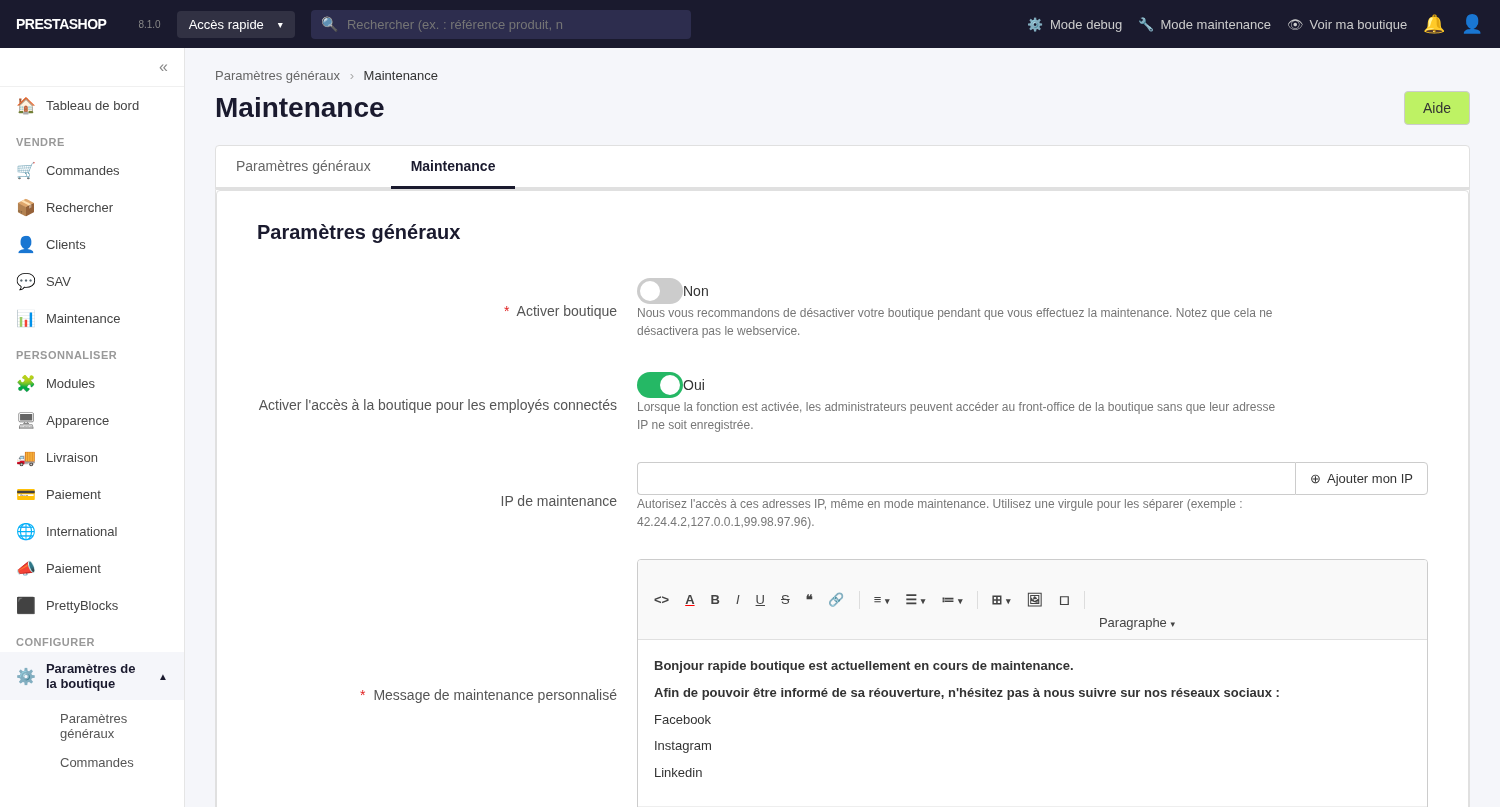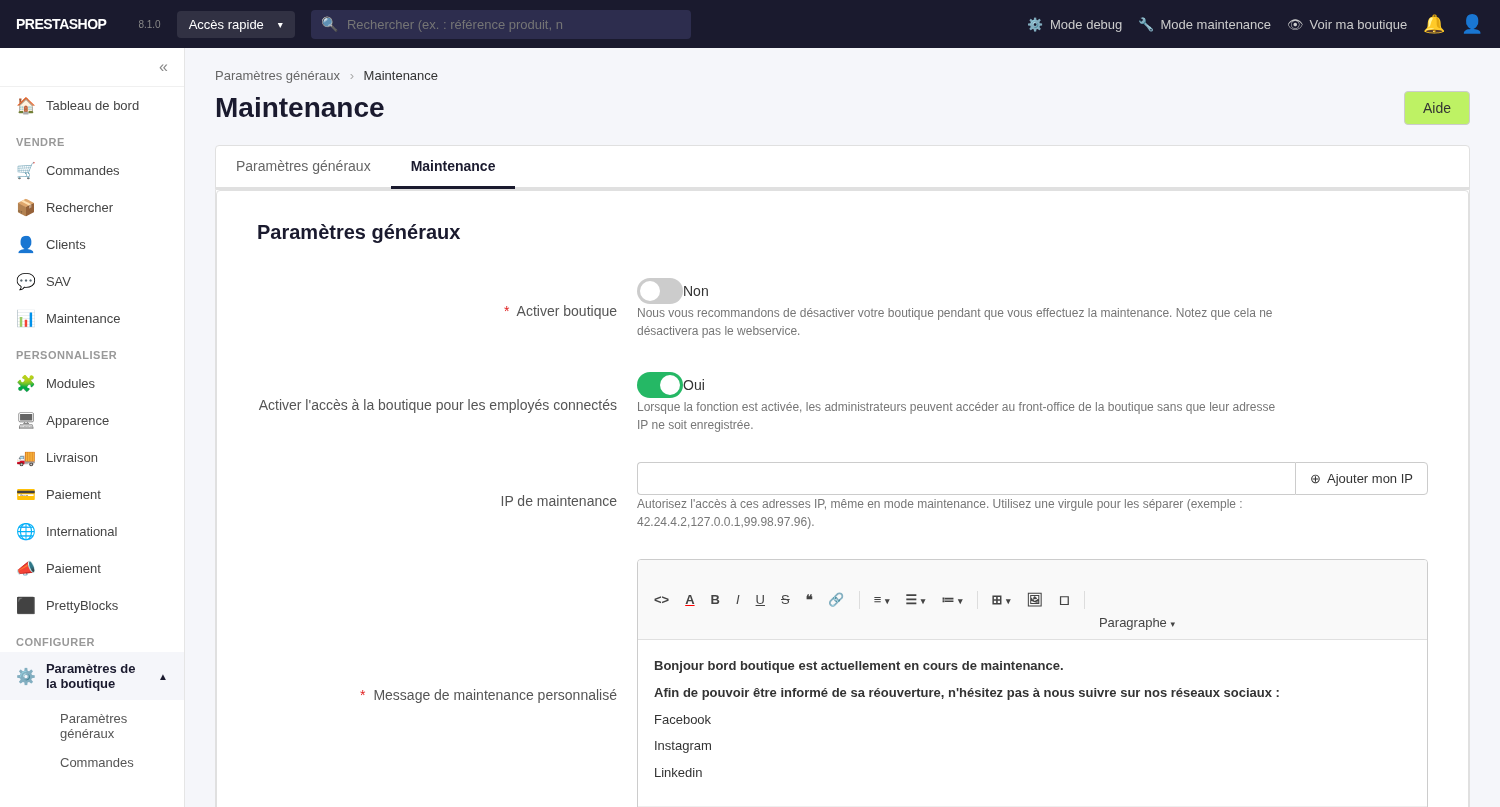--- a/index.html
+++ b/index.html
@@ -329,21 +329,21 @@
               <button class="editor-btn">⊞ <span style="font-size:9px">▾</span></button>
               <button class="editor-btn">🖼</button>
               <button class="editor-btn">◻</button>
               <div class="editor-sep"></div>
               <button class="editor-btn" style="font-weight:normal;margin-top:46px;">
                 <span>Paragraphe</span>
                 <span style="font-size:9px">▾</span>
               </button>
             </div>
             <div class="editor-content" contenteditable="true" style="">
-              <p><strong>Bonjour bord boutique est actuellement en cours de maintenance.</strong></p>
+              <p><strong>Bonjour rapide boutique est actuellement en cours de maintenance.</strong></p>
               <p><strong>Afin de pouvoir être informé de sa réouverture, n'hésitez pas à nous suivre sur nos réseaux sociaux :</strong></p>
               <p>Facebook</p>
               <p>Instagram</p>
               <p>Linkedin</p>
             </div>
             <div class="editor-footer">191 des 21844 caractères autorisés</div>
           </div>
         </div>
       </div>
 

